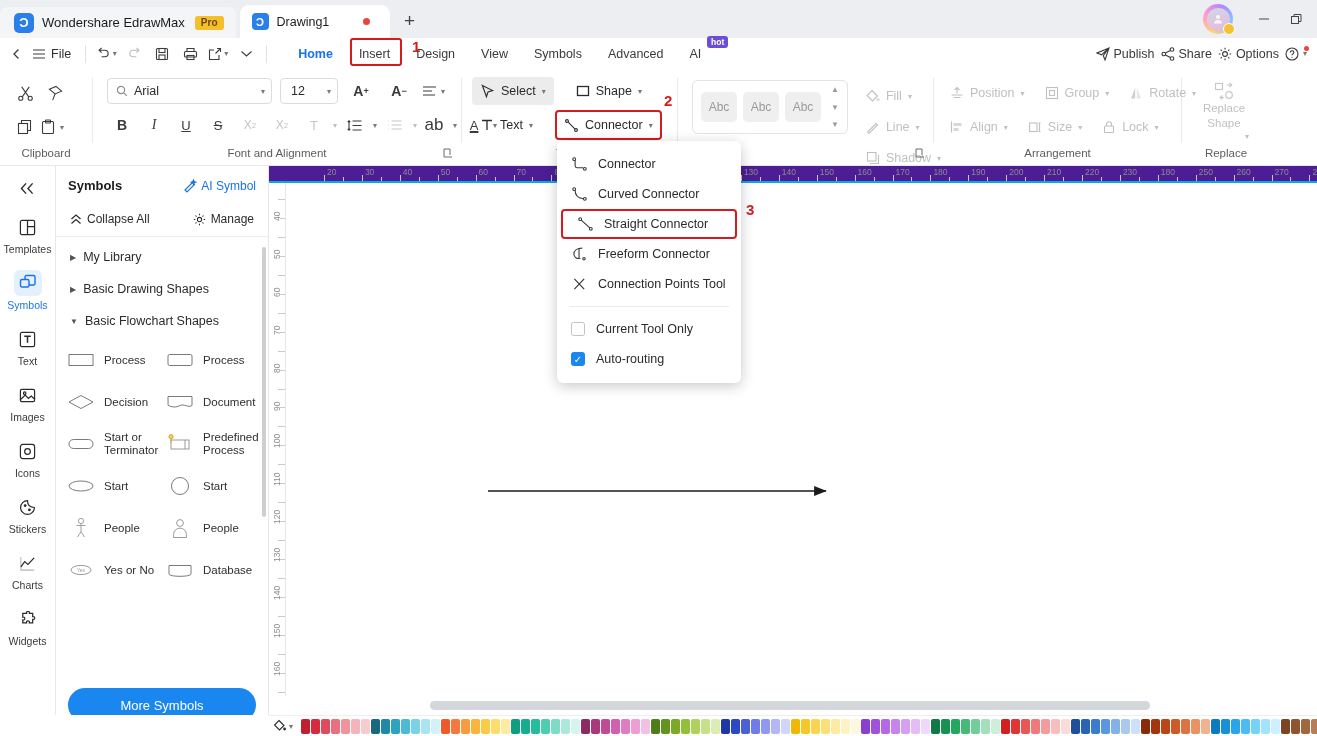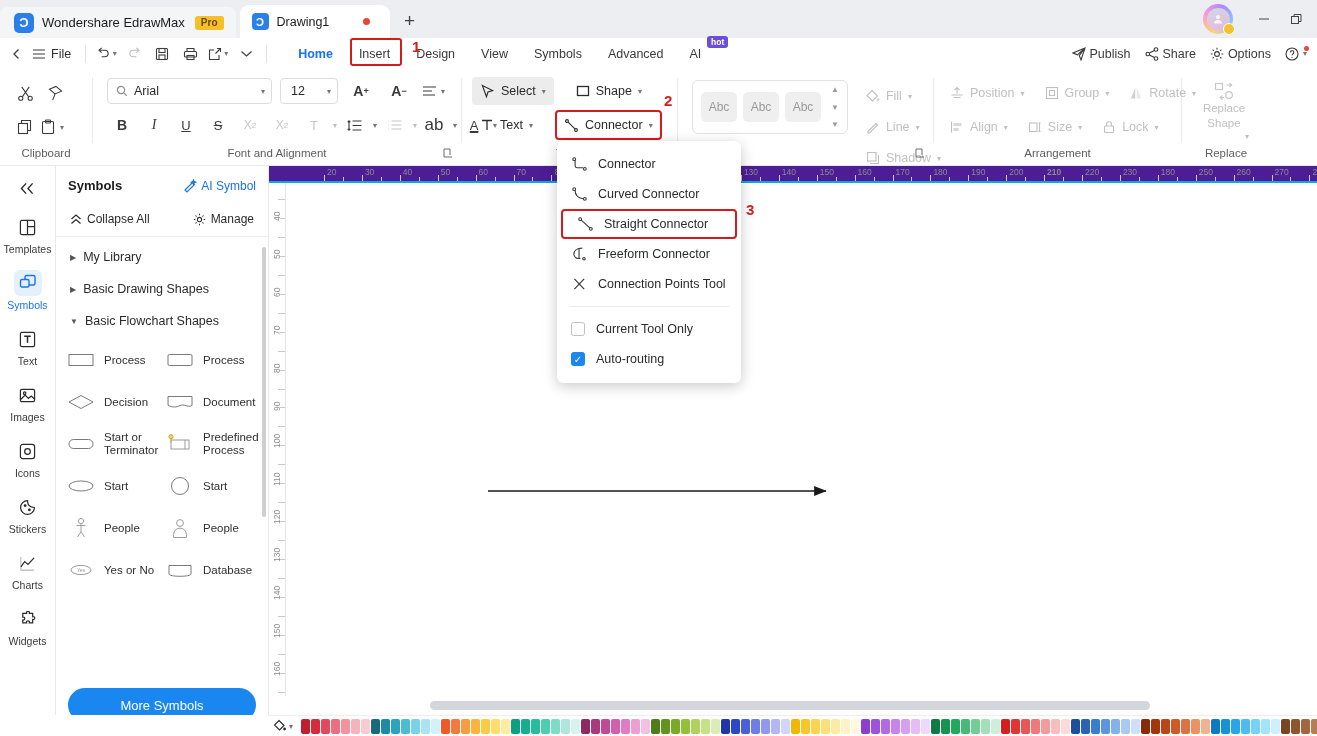--- a/index.html
+++ b/index.html
@@ -112,21 +112,21 @@
     border: 2.5px solid #d41c1c; border-radius: 3px; pointer-events:none;
   }
   .marker {
     position: absolute; color: #d41c1c; font-weight: bold; font-size: 15px;
   }
   .hot-badge {
     position: absolute; top: -8px; right: -14px;
     background: #6b4dd6; color:#fff; font-size: 8.5px;
     border-radius: 3px; padding: 1px 4px; font-weight: bold;
   }
-  .menubar-right { margin-left:auto; display:flex;align-items:center;gap:14px; padding-right:10px; font-size:12.5px;color:#3a3a3a;}
+  .menubar-right { margin-left:auto; display:flex;align-items:center;gap:6px; padding-right:10px; font-size:12.5px;color:#3a3a3a;}
   .mr-item { display:flex;align-items:center;gap:4px; }
   .help-dot { position:relative; }
   .help-dot::after {
     content:''; position:absolute; top:-1px; right:-2px; width:5px;height:5px;border-radius:50%;background:#e8453c;
   }
 
   
   .ribbon {
     position: absolute; top: 70px; left: 0; width: 1317px; height: 96px;
     background: #ffffff; border-bottom: 1px solid #e8e8e8;
@@ -1027,21 +1027,21 @@
       <div class="tick major" style="left: 661.4px;"></div>
       <div class="tlabel" style="left: 664.4px;">180</div>
       <div class="tick" style="left: 680.35px; top: 11px; height: 6px;"></div>
       <div class="tick major" style="left: 699.3px;"></div>
       <div class="tlabel" style="left: 702.3px;">190</div>
       <div class="tick" style="left: 718.25px; top: 11px; height: 6px;"></div>
       <div class="tick major" style="left: 737.2px;"></div>
       <div class="tlabel" style="left: 740.2px;">200</div>
       <div class="tick" style="left: 756.15px; top: 11px; height: 6px;"></div>
       <div class="tick major" style="left: 775.1px;"></div>
-      <div class="tlabel" style="left: 778.1px; font-weight: bold;">210</div>
+      <div class="tlabel" style="left: 778.1px;">210</div>
       <div class="tick" style="left: 794.05px; top: 11px; height: 6px;"></div>
       <div class="tick major" style="left: 813px;"></div>
       <div class="tlabel" style="left: 816px;">220</div>
       <div class="tick" style="left: 831.95px; top: 11px; height: 6px;"></div>
       <div class="tick major" style="left: 850.9px;"></div>
       <div class="tlabel" style="left: 853.9px;">230</div>
       <div class="tick" style="left: 869.85px; top: 11px; height: 6px;"></div>
       <div class="tick major" style="left: 888.8px;"></div>
       <div class="tlabel" style="left: 891.8px;">180</div>
       <div class="tick" style="left: 907.75px; top: 11px; height: 6px;"></div>

